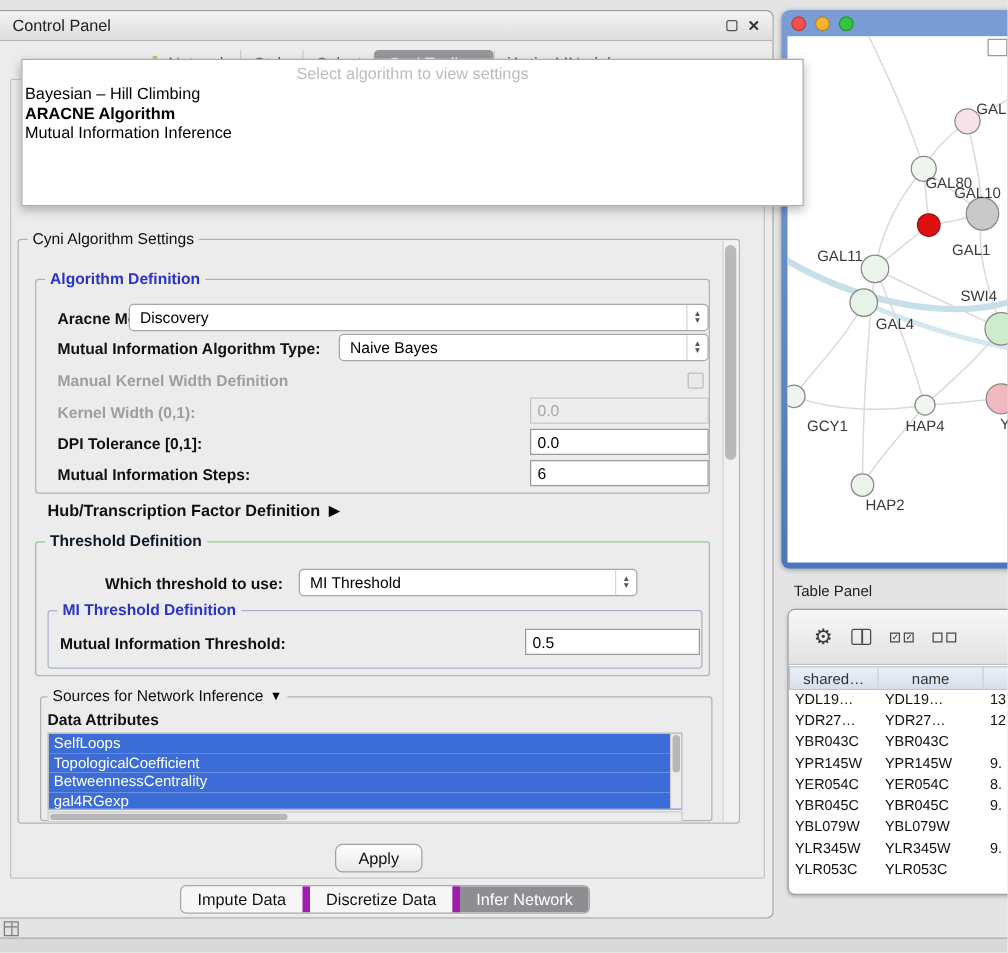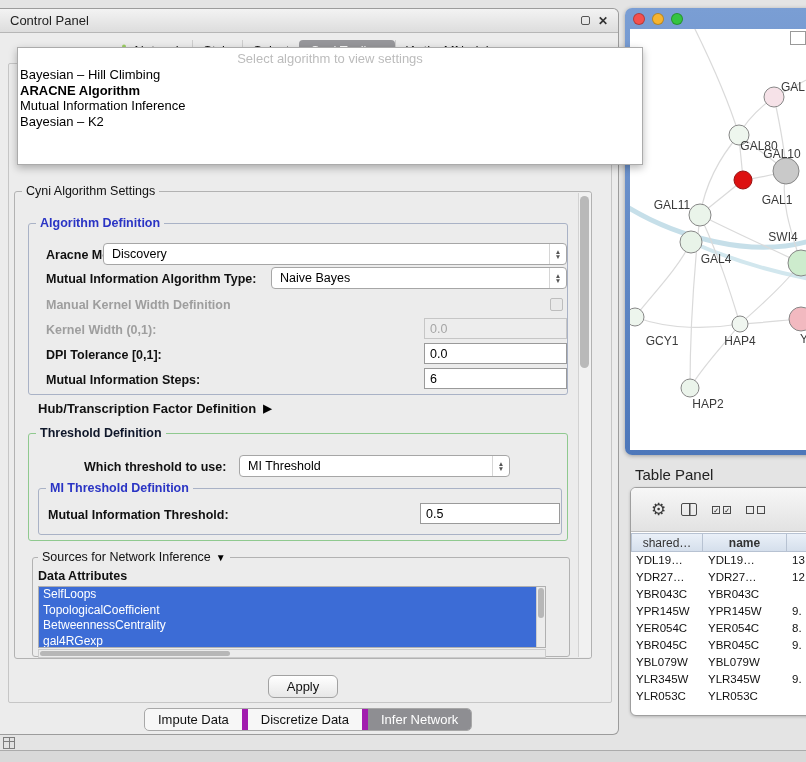--- a/index.html
+++ b/index.html
@@ -102,21 +102,21 @@
   
   .net-win{position:absolute;left:625px;top:8px;width:190px;height:447px;border-radius:7px;
       background:linear-gradient(#7a9ed4,#4d77ba);box-shadow:0 1px 4px rgba(0,0,0,.3)}
   .net-titlebar{position:absolute;left:0;top:0;width:100%;height:21px;display:flex;align-items:center;padding-left:8px}
   .traffic{display:flex;gap:7px}
   .tl{width:12px;height:12px;border-radius:50%;border:1px solid rgba(0,0,0,.25)}
   .net-canvas{position:absolute;left:5px;top:21px;width:180px;height:421px;background:#fff;overflow:hidden}
   .birdseye{position:absolute;left:160px;top:2px;width:16px;height:14px;background:#fff;border:1px solid #999}
 
   
-  .tp-label{position:absolute;left:635px;top:466px;font-size:15px;color:#222}
+  .tp-label{position:absolute;left:635px;top:466px;font-size:12px;color:#222}
   .tbl-win{position:absolute;left:630px;top:487px;width:184px;height:229px;background:#fff;
       border:1px solid #9f9f9f;border-radius:6px;overflow:hidden;box-shadow:0 1px 3px rgba(0,0,0,.2)}
   .tbl-toolbar{position:absolute;left:0;top:0;width:100%;height:44px;
       background:linear-gradient(#f7f7f7,#e2e2e2);border-bottom:1px solid #bdbdbd;
       display:flex;align-items:center;gap:15px;padding-left:20px}
   .gear{font-size:17px;color:#3a3a3a;line-height:17px}
   .gear::before{content:"⚙"}
   .col-icon{width:16px;height:13px;border:1.5px solid #4a4a4a;border-radius:2px;
       background:linear-gradient(#4a4a4a,#4a4a4a) 50% 0/1.5px 100% no-repeat}
   .chk-pair{display:inline-flex;gap:3px}
@@ -270,21 +270,20 @@
         </span>
       </div>
   </div>
 
   <div class="popup">
     <div class="ph">Select algorithm to view settings</div>
     <div id="algo-menu-items">
         <div class="it">Bayesian – Hill Climbing</div>
         <div class="it bold">ARACNE Algorithm</div>
         <div class="it">Mutual Information Inference</div>
-        <div class="it">Bayesian – K2</div>
       </div>
   </div>
 
   <div class="focus-btn">
     <span>⚙</span>
   </div>
 
   <div class="net-win">
     <div class="net-titlebar">
       <span class="traffic" id="traffic">
@@ -352,21 +351,21 @@
           <i></i>
           <i></i>
         </span>
       <span class="chk-pair empty">
           <i></i>
           <i></i>
         </span>
     </div>
     <div class="tbl-header" id="tbl-header">
         <span class="th" style="width: 72px;">shared…</span>
-        <span class="th" style="width: 84px; font-weight: bold;">name</span>
+        <span class="th" style="width: 84px;">name</span>
         <span class="th" style="width: 60px;"></span>
       </div>
     <div class="tbl-body" id="tbl-body">
         <div class="tr">
           <span class="td" style="width: 72px;">YDL19…</span>
           <span class="td" style="width: 84px;">YDL19…</span>
           <span class="td" style="width: 60px;">13</span>
         </div>
         <div class="tr">
           <span class="td" style="width: 72px;">YDR27…</span>

